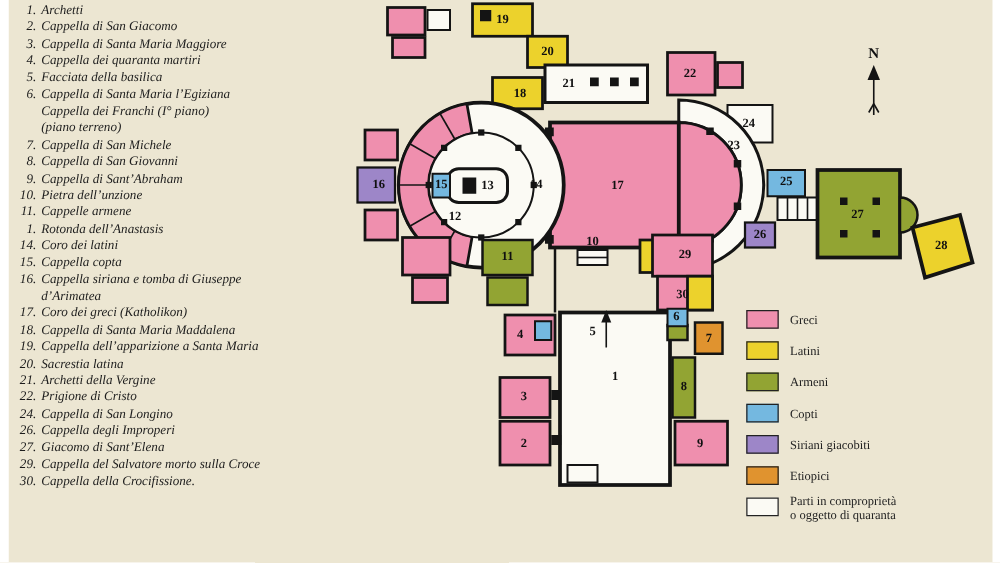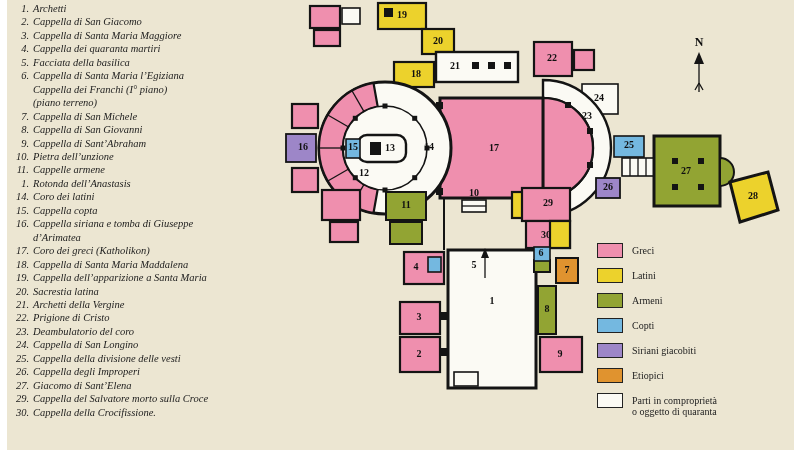--- a/index.html
+++ b/index.html
@@ -28,21 +28,21 @@
   .big{stroke-width:3;}
   .blk{fill:#141414;stroke:none;}
   .ln{stroke:#141414;stroke-width:1.3;fill:none;}
   .ln2{stroke:#141414;stroke-width:2;fill:none;}
   .mk{font-family:"Liberation Serif",serif;font-size:10px;font-weight:700;fill:#101010;
       text-anchor:middle;dominant-baseline:middle;}
   .north{font-family:"Liberation Serif",serif;font-size:12px;font-weight:700;fill:#101010;text-anchor:middle;}
 
   
   #legend{position:absolute;left:597px;top:243px;width:200px;}
-  #legend .lrow{display:flex;align-items:flex-start;height:25px;}
+  #legend .lrow{display:flex;align-items:center;height:25px;}
   #legend .swatch{flex:0 0 26px;width:26px;height:15px;border:1.5px solid #222;box-sizing:border-box;}
   #legend .lbl{margin-left:9px;font-size:10px;line-height:11px;color:#222;padding-top:2px;}
 </style>
 </head>
 <body>
 
 <div id="screen">
 
   <div id="index">
       <div class="row">
@@ -135,30 +135,22 @@
       </div>
       <div class="row">
         <span class="num">21.</span>
         <span class="txt">Archetti della Vergine</span>
       </div>
       <div class="row">
         <span class="num">22.</span>
         <span class="txt">Prigione di Cristo</span>
       </div>
       <div class="row">
-        <span class="num">23.</span>
-        <span class="txt">Deambulatorio del coro</span>
-      </div>
-      <div class="row">
         <span class="num">24.</span>
         <span class="txt">Cappella di San Longino</span>
-      </div>
-      <div class="row">
-        <span class="num">25.</span>
-        <span class="txt">Cappella della divisione delle vesti</span>
       </div>
       <div class="row">
         <span class="num">26.</span>
         <span class="txt">Cappella degli Improperi</span>
       </div>
       <div class="row">
         <span class="num">27.</span>
         <span class="txt">Giacomo di Sant’Elena</span>
       </div>
       <div class="row">

